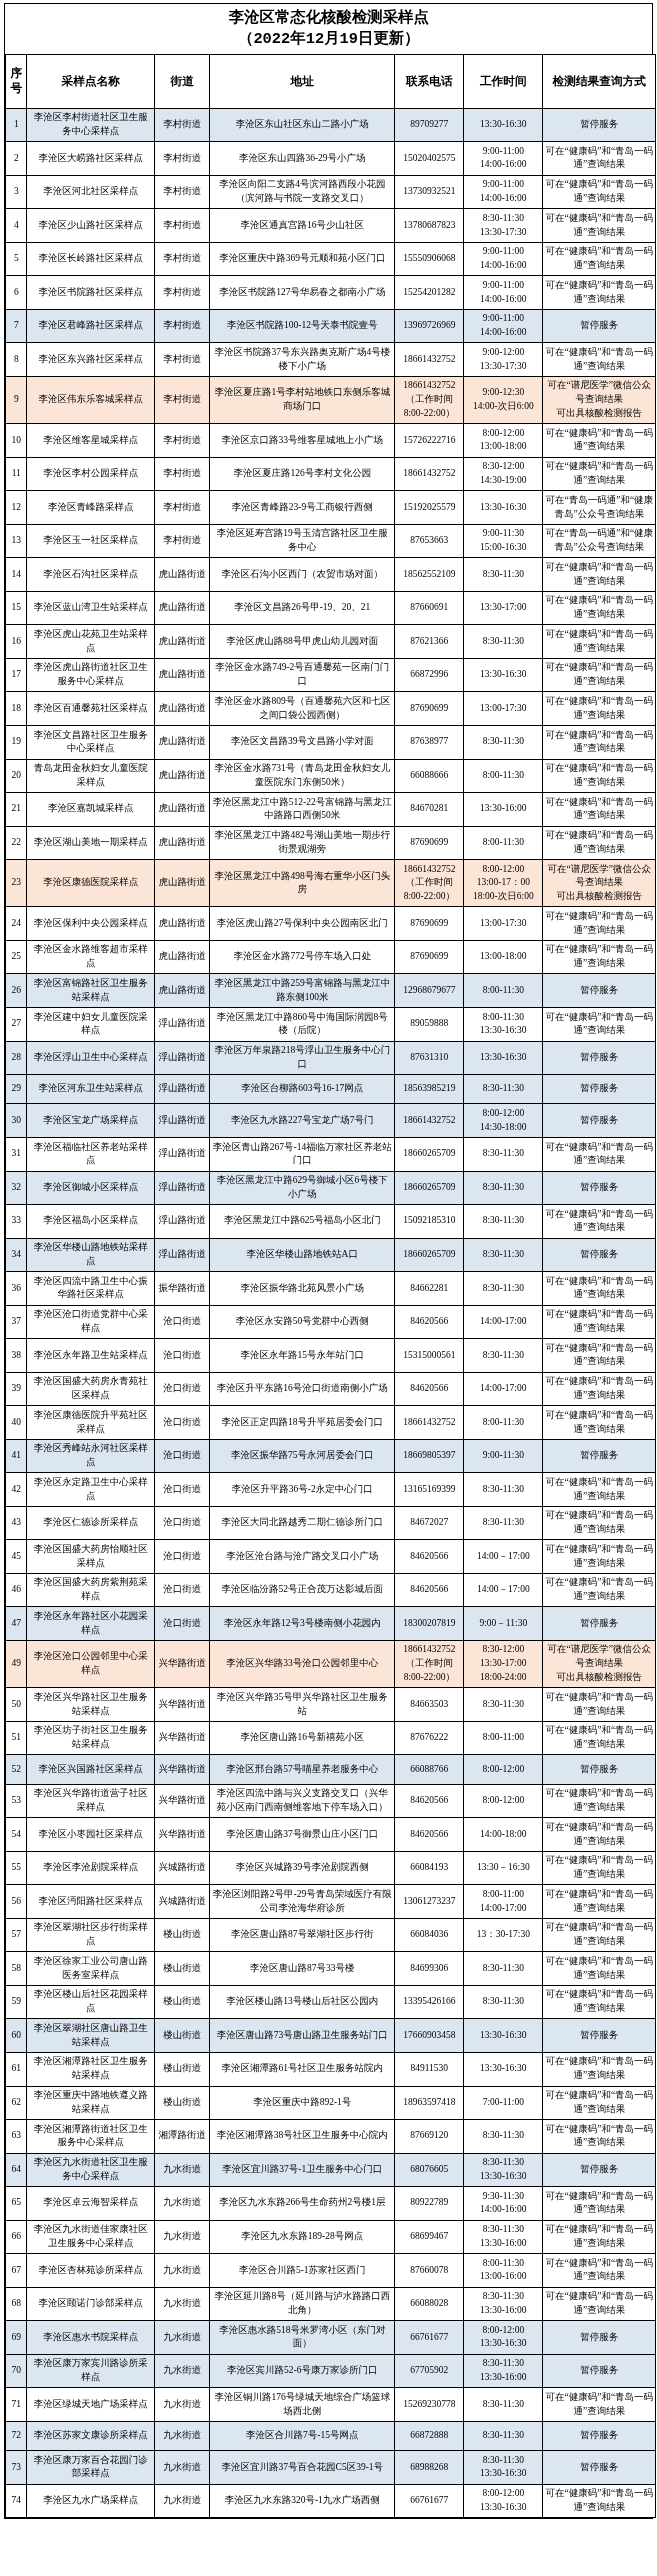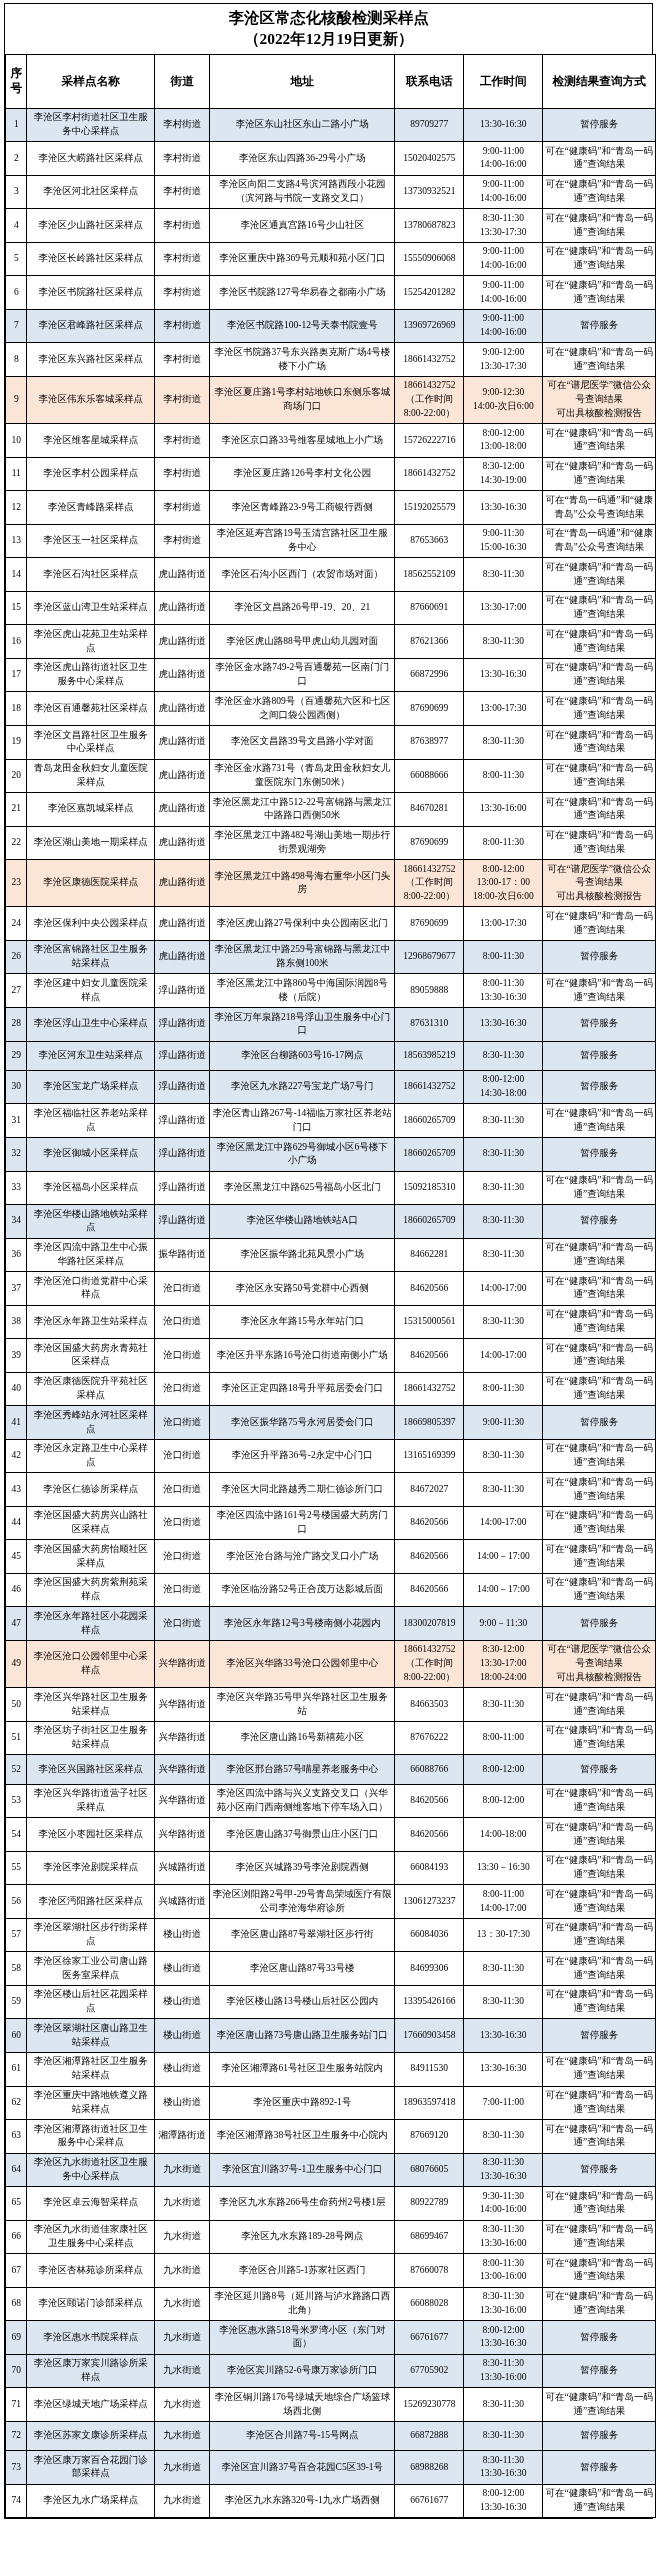--- a/index.html
+++ b/index.html
@@ -10,20 +10,21 @@
   }
   .sheet {
     box-sizing: border-box;
     width: 649px;
     margin: 2.5px 4.3px;
     border: 1.2px solid #000000;
   }
   .title-block {
     text-align: center;
     padding: 4.9px 0 3.7px 0;
+    font-family: Liberation Mono, monospace;
   }
   .title-line1, .title-line2 {
     font-weight: bold;
     font-size: 15.4px;
     line-height: 1.35;
   }
   table {
     border-collapse: collapse;
     table-layout: fixed;
     width: 100%;
@@ -316,20 +317,29 @@
         </tr>
         <tr class="bg-white">
           <td>24</td>
           <td>李沧区保利中央公园采样点</td>
           <td>虎山路街道</td>
           <td>李沧区虎山路27号保利中央公园南区北门</td>
           <td>87690699</td>
           <td>13:00-17:30</td>
           <td>可在“健康码”和“青岛一码通”查询结果</td>
         </tr>
+        <tr class="bg-white">
+          <td>25</td>
+          <td>李沧区金水路维客超市采样点</td>
+          <td>虎山路街道</td>
+          <td>李沧区金水路772号停车场入口处</td>
+          <td>87690699</td>
+          <td>13:00-18:00</td>
+          <td>可在“健康码”和“青岛一码通”查询结果</td>
+        </tr>
         <tr class="bg-blue">
           <td>26</td>
           <td>李沧区富锦路社区卫生服务站采样点</td>
           <td>虎山路街道</td>
           <td>李沧区黑龙江中路259号富锦路与黑龙江中路东侧100米</td>
           <td>12968679677</td>
           <td>8:00-11:30</td>
           <td>暂停服务</td>
         </tr>
         <tr class="bg-white">
@@ -469,29 +479,20 @@
           <td>8:30-11:30</td>
           <td>可在“健康码”和“青岛一码通”查询结果</td>
         </tr>
         <tr class="bg-white">
           <td>43</td>
           <td>李沧区仁德诊所采样点</td>
           <td>沧口街道</td>
           <td>李沧区大同北路越秀二期仁德诊所门口</td>
           <td>84672027</td>
           <td>8:30-11:30</td>
-          <td>可在“健康码”和“青岛一码通”查询结果</td>
-        </tr>
-        <tr class="bg-white">
-          <td>44</td>
-          <td>李沧区国盛大药房兴山路社区采样点</td>
-          <td>沧口街道</td>
-          <td>李沧区四流中路161号2号楼国盛大药房门口</td>
-          <td>84620566</td>
-          <td>14:00-17:00</td>
           <td>可在“健康码”和“青岛一码通”查询结果</td>
         </tr>
         <tr class="bg-white">
           <td>45</td>
           <td>李沧区国盛大药房怡顺社区采样点</td>
           <td>沧口街道</td>
           <td>李沧区沧台路与沧广路交叉口小广场</td>
           <td>84620566</td>
           <td>14:00－17:00</td>
           <td>可在“健康码”和“青岛一码通”查询结果</td>

